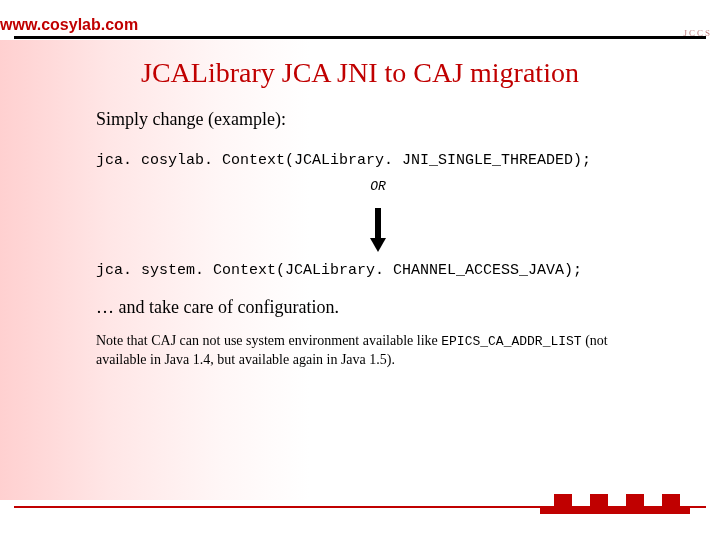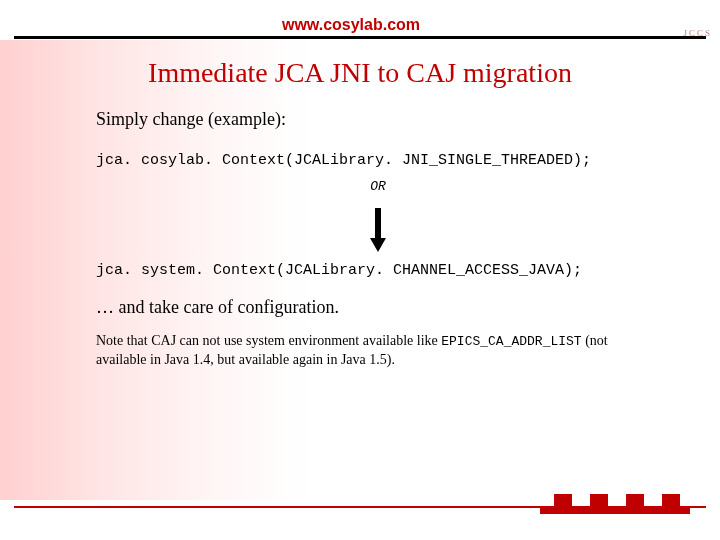--- a/index.html
+++ b/index.html
@@ -1,17 +1,17 @@
 <!DOCTYPE html>
 <html><head>
 <meta charset="utf-8">
 <style>
   html,body{margin:0;padding:0;width:720px;height:540px;font-family:"Times New Roman",serif;background:#fff;overflow:hidden}
   .slide{position:relative;width:720px;height:540px}
-  .header{display:flex;justify-content:center;align-items:flex-end;padding:6px 18px 0 0;height:28px}
+  .header{display:flex;justify-content:flex-start;align-items:flex-end;padding:6px 18px 0 0;height:28px}
   .url{color:#c00000;font-weight:bold;font-size:16px;font-family:Arial,sans-serif}
   .slur{position:absolute;right:8px;top:28px;font-size:9px;color:#c08080;letter-spacing:2px;font-family:Liberation Serif, serif}
   .rule-top{height:3px;background:#000;margin:2px 14px 0 14px}
   .grad{position:absolute;left:0;top:40px;width:310px;height:460px;
         background:linear-gradient(90deg,#ffd0d0 0%,#ffe6e6 35%,#fff6f6 70%,#ffffff 100%);z-index:0}
   .content{position:relative;z-index:1;padding:10px 60px 0 96px}
   .title{text-align:center;color:#c00000;font-size:28px;font-weight:normal;margin:8px 0 20px -36px}
   .intro{font-size:18px;margin:11px 0 22px 0}
   .code{font-family:"Courier New",monospace;font-size:15px;margin:10px 0}
   .or{font-family:"Courier New",monospace;font-style:italic;font-size:13px;text-align:center;margin:4px 0}
@@ -31,21 +31,21 @@
 
 <div class="slide">
   <div class="header">
     <span class="url">www.cosylab.com</span>
   </div>
   <div class="slur">JCCS</div>
   <div class="rule-top"></div>
   <div class="grad"></div>
 
   <div class="content">
-    <div class="title">Immediate JCA JNI to CAJ migration</div>
+    <div class="title">JCALibrary JCA JNI to CAJ migration</div>
     <p class="intro">Simply change (example):</p>
     <div class="code">jca. cosylab. Context(JCALibrary. JNI_SINGLE_THREADED);</div>
     <div class="or">OR</div>
 
     <div class="arrow-wrap">
       <div class="arrow">
           <div class="shaft"></div>
           <div class="head"></div>
         </div>
     </div>

